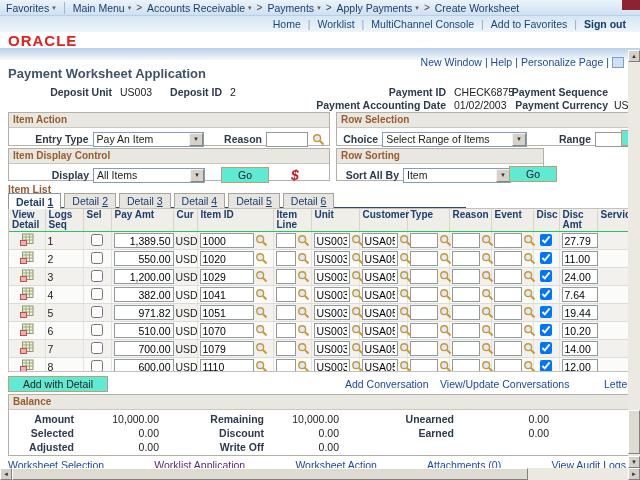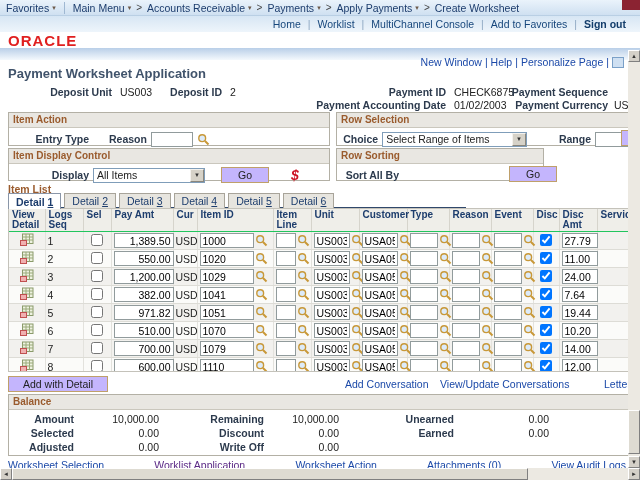--- a/index.html
+++ b/index.html
@@ -48,21 +48,21 @@
 
   
   .sel{display:inline-flex;align-items:center;border:1px solid #7f9db9;background:#fff;height:15px;box-sizing:border-box;cursor:default;}
   .sel-text{flex:1;padding:0 3px;white-space:nowrap;overflow:hidden;font-size:10.5px;}
   .sel-btn{width:14px;align-self:stretch;background:#d6d2c8;border:1px solid;border-color:#f4f2ee #8a867c #8a867c #f4f2ee;
     font-size:6px;display:flex;align-items:center;justify-content:center;color:#333;box-sizing:border-box;}
 
   .ti{border:1px solid #919b9c;height:13px;font-size:10.5px;padding:0 2px;background:#fff;
       font-family:"Liberation Sans", sans-serif;box-sizing:content-box;}
   .amt{text-align:right;}
-  .btn{background:#c4b5fd;border:1px solid #bfa06a;font-size:10.5px;height:16px;color:#222;
+  .btn{background:#5eead4;border:1px solid #bfa06a;font-size:10.5px;height:16px;color:#222;
        font-family:"Liberation Sans", sans-serif;cursor:pointer;}
   .btn-go{width:48px;}
   .mag{display:inline-flex;cursor:pointer;flex:0 0 auto;}
   .dollar{color:#cc1122;font-weight:bold;font-size:14px;font-style:italic;cursor:pointer;}
 
   
   .sectionlabel{position:absolute;left:8px;font-weight:bold;color:#9a5b2d;font-size:10.5px;}
   .tabline{position:absolute;left:8px;top:207px;width:458px;height:1px;background:#30486b;z-index:1;}
   .tabs{position:absolute;left:8px;top:193px;display:flex;z-index:2;}
   .tab{height:14px;padding:0 7px;font-size:10.5px;color:#1d3d6d;background:#e7e5df;
@@ -179,20 +179,24 @@
     <span class="flabel" style="left:468px;top:0;width:140px">Payment Sequence</span>
     <span class="fval" style="left:454px;top:13px">01/02/2003</span>
     <span class="flabel" style="left:468px;top:13px;width:140px">Payment Currency</span>
     <span class="fval" style="left:614px;top:13px">USD</span>
   </div>
 
   <div class="gbox" style="left:8px;top:112px;width:322px;height:34px">
     <div class="gbox-h">Item Action</div>
     <div class="gbox-c">
       <span class="blabel tr" style="width:76px">Entry Type</span>
+      <span class="sel" style="width:112px">
+        <span class="sel-text">Pay An Item</span>
+        <span class="sel-btn">▼</span>
+      </span>
       <span class="blabel" style="margin-left:16px">Reason</span>
       <input class="ti" style="width: 36px;">
       <span class="mag">
           <svg width="13" height="13" viewBox="0 0 13 13">
             <circle cx="5.2" cy="5.2" r="3.4" fill="#dcebfa" stroke="#c89838" stroke-width="1.4"></circle>
             <line x1="8" y1="8" x2="11.5" y2="11.5" stroke="#c89838" stroke-width="2"></line>
           </svg>
         </span>
     </div>
   </div>
@@ -221,20 +225,24 @@
       </span>
       <button class="btn btn-go" style="margin-left:12px">Go</button>
       <span class="dollar" style="margin-left:18px">$</span>
     </div>
   </div>
 
   <div class="gbox" style="left:336px;top:148px;width:208px;height:33px">
     <div class="gbox-h">Row Sorting</div>
     <div class="gbox-c">
       <span class="blabel tr" style="width:58px">Sort All By</span>
+      <span class="sel" style="width:108px">
+        <span class="sel-text">Item</span>
+        <span class="sel-btn">▼</span>
+      </span>
       <button class="btn btn-go" style="position:absolute;left:172px;top:2px">Go</button>
     </div>
   </div>
 
   <div class="sectionlabel" style="top:183px">Item List</div>
   <div class="tabline"></div>
   <div class="tabs">
       <div class="tab active">
         <span>Detail&nbsp;<u>1</u></span>
       </div>

